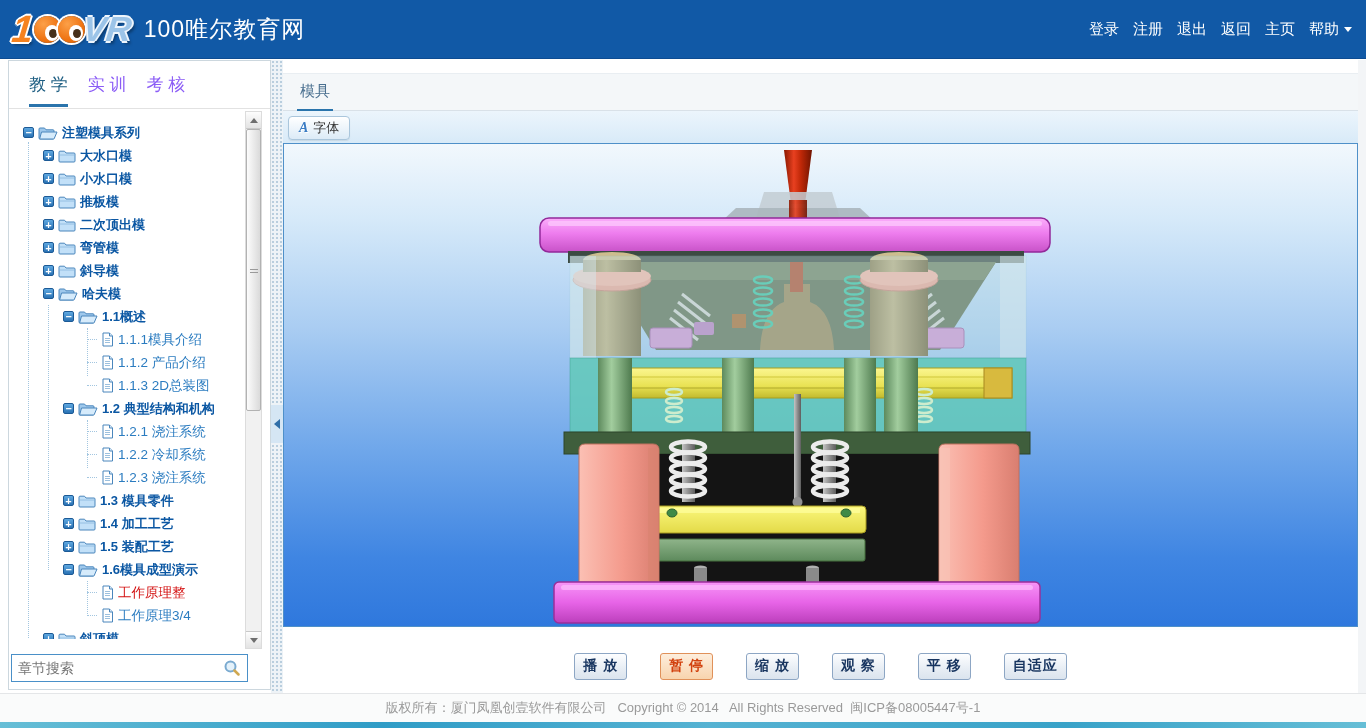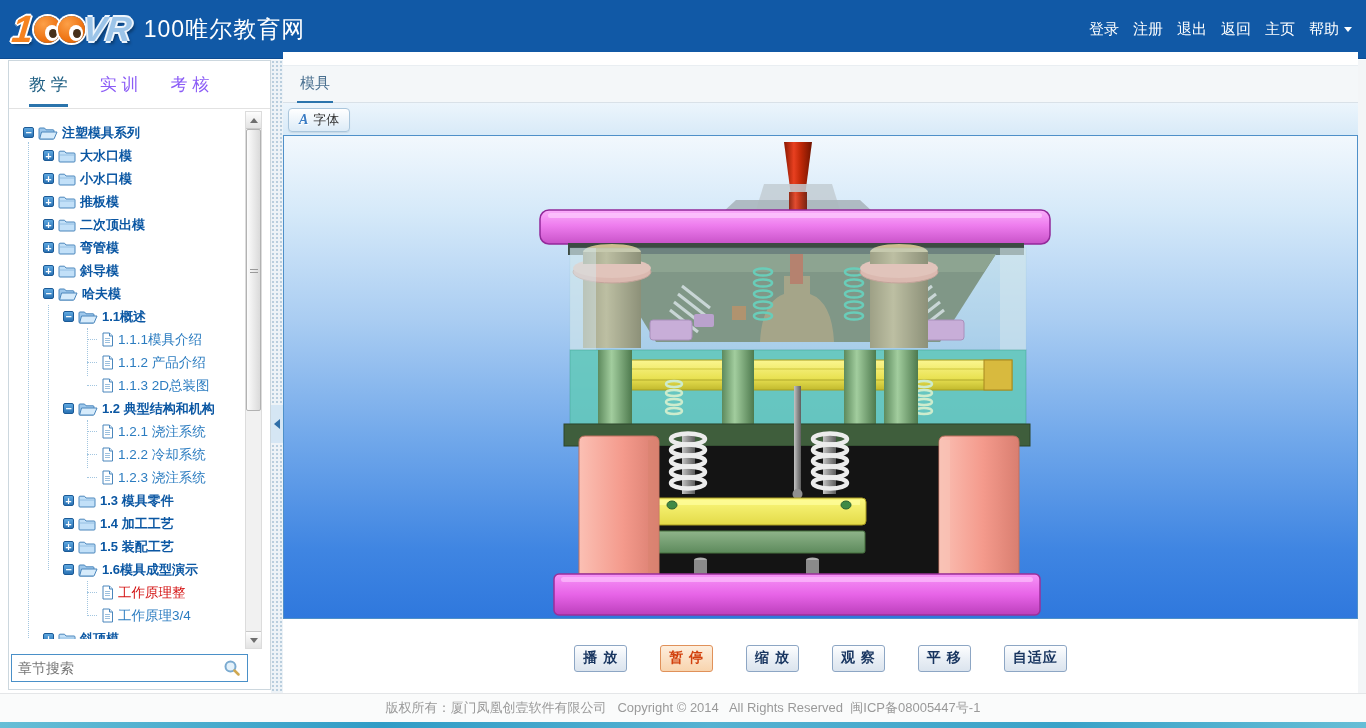--- a/index.html
+++ b/index.html
@@ -23,21 +23,21 @@
   .site-title{color:#fff;font-size:23px;margin-left:12px;letter-spacing:1px;}
   .hdr-nav{margin-left:auto;margin-right:14px;display:flex;align-items:flex-end;gap:14px;}
   .nav-link{color:#fff;font-size:15px;cursor:pointer;white-space:nowrap;}
   .chev{display:inline-block;margin-left:5px;width:0;height:0;border-left:4px solid transparent;
         border-right:4px solid transparent;border-top:5px solid #fff;vertical-align:middle;}
 
   
   .sidebar{position:absolute;left:8px;top:60px;width:263px;height:630px;background:#fff;
            border:1px solid #ccd7de;box-sizing:border-box;}
   .side-tabs{height:48px;border-bottom:1px solid #e2e2e2;display:flex;align-items:flex-start;
-             padding:12px 0 0 20px;gap:32px;box-sizing:border-box;}
+             padding:12px 0 0 20px;gap:20px;box-sizing:border-box;}
   .side-tab{font-size:17px;color:#8b5cf6;cursor:pointer;padding-bottom:8px;white-space:nowrap;}
   .side-tab.active{color:#1f5f83;border-bottom:3px solid var(--accent-blue,#2a74ac);}
   .treewrap{position:absolute;top:50px;left:0;width:237px;height:528px;overflow:hidden;}
   .guides{position:absolute;left:0;top:0;right:0;bottom:0;pointer-events:none;}
   .guide{position:absolute;width:0;border-left:1px dotted #a3c6e0;}
   .rows{position:relative;padding-top:10px;}
   .trow{height:23px;display:flex;align-items:center;gap:4px;cursor:pointer;white-space:nowrap;}
   .tg{flex:0 0 auto;width:11px;height:11px;box-sizing:border-box;border:1px solid #1c5a96;border-radius:2px;
       background:linear-gradient(#5fa8e0,#2a72b4);color:#fff;font:700 10px/9px "DejaVu Sans Mono",monospace;
       text-align:center;}
@@ -68,21 +68,21 @@
 
   
   .splitter{position:absolute;left:271px;top:60px;width:12px;height:633px;background:#eef3f7;
             background-image:radial-gradient(#b9cede 1px,transparent 1.2px);background-size:4px 4px;}
   .collapse{position:absolute;top:345px;left:0;width:12px;height:38px;background:#d5e6f4;
             display:flex;align-items:center;justify-content:center;cursor:pointer;}
   .collapse i{width:0;height:0;border-top:5px solid transparent;border-bottom:5px solid transparent;
             border-right:6px solid #2f6ea8;}
 
   
-  .main{position:absolute;left:283px;top:52px;width:1075px;height:633px;background:#fff;}
+  .main{position:absolute;left:283px;top:60px;width:1075px;height:633px;background:#fff;}
   .tabbar{position:absolute;left:0;top:13px;width:100%;height:38px;background:#f4f7f9;
           border-top:1px solid #e9eef2;border-bottom:1px solid #d9e1e8;box-sizing:border-box;}
   .main-tab{position:absolute;left:14px;top:8px;font-size:15px;color:#4a7090;padding:0 3px 8px;
           border-bottom:3px solid var(--accent-blue,#2a74ac);cursor:pointer;}
   .toolbar{position:absolute;left:0;top:51px;width:100%;height:32px;
           background:linear-gradient(#ecf5fc,#d8eaf8);}
   .font-btn{position:absolute;left:5px;top:5px;height:22px;padding:0 10px;display:inline-flex;align-items:center;gap:5px;
           border:1px solid #aac6dc;border-radius:4px;background:linear-gradient(#ffffff,#dcebf7);cursor:pointer;
           box-shadow:0 1px 1px rgba(0,0,0,.08);}
   .fa-icon{font-style:italic;font-weight:700;font-size:14px;color:#3a7cc4;font-family:"Liberation Serif","DejaVu Serif",serif;

